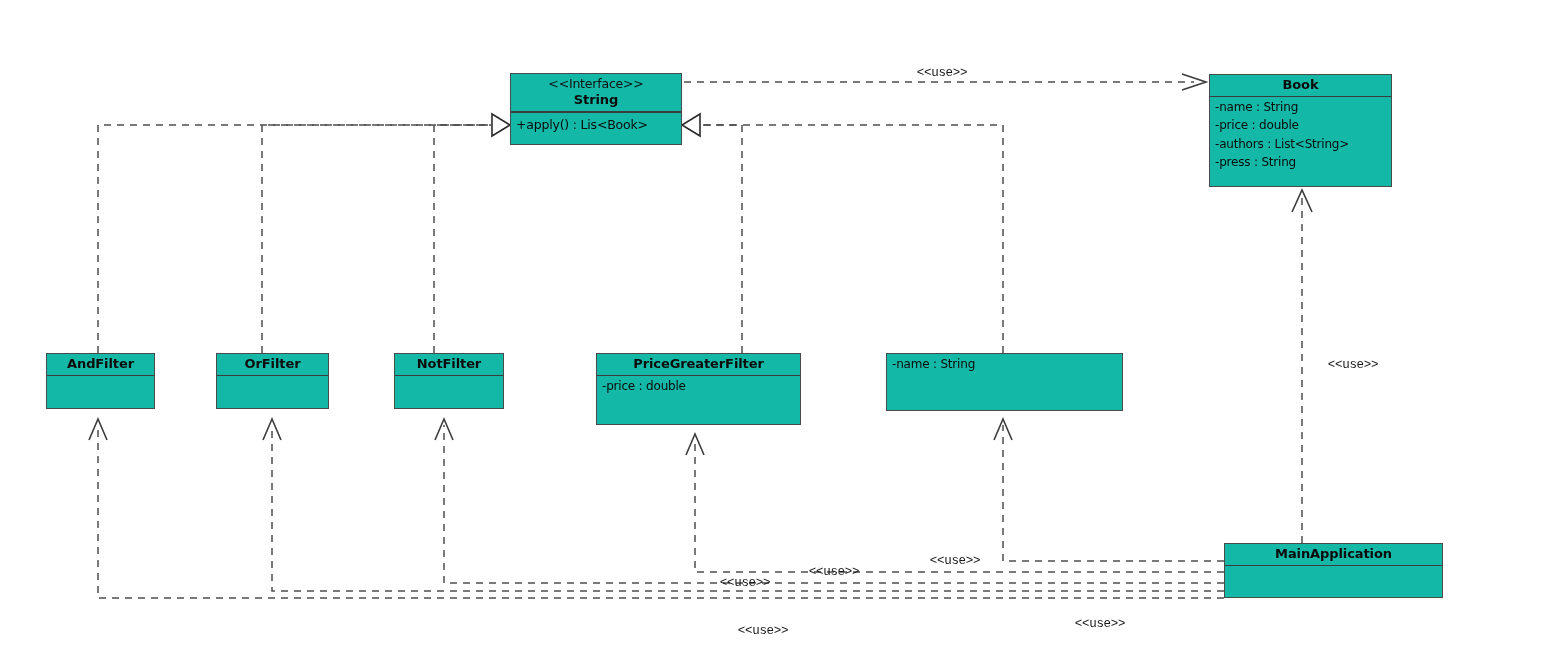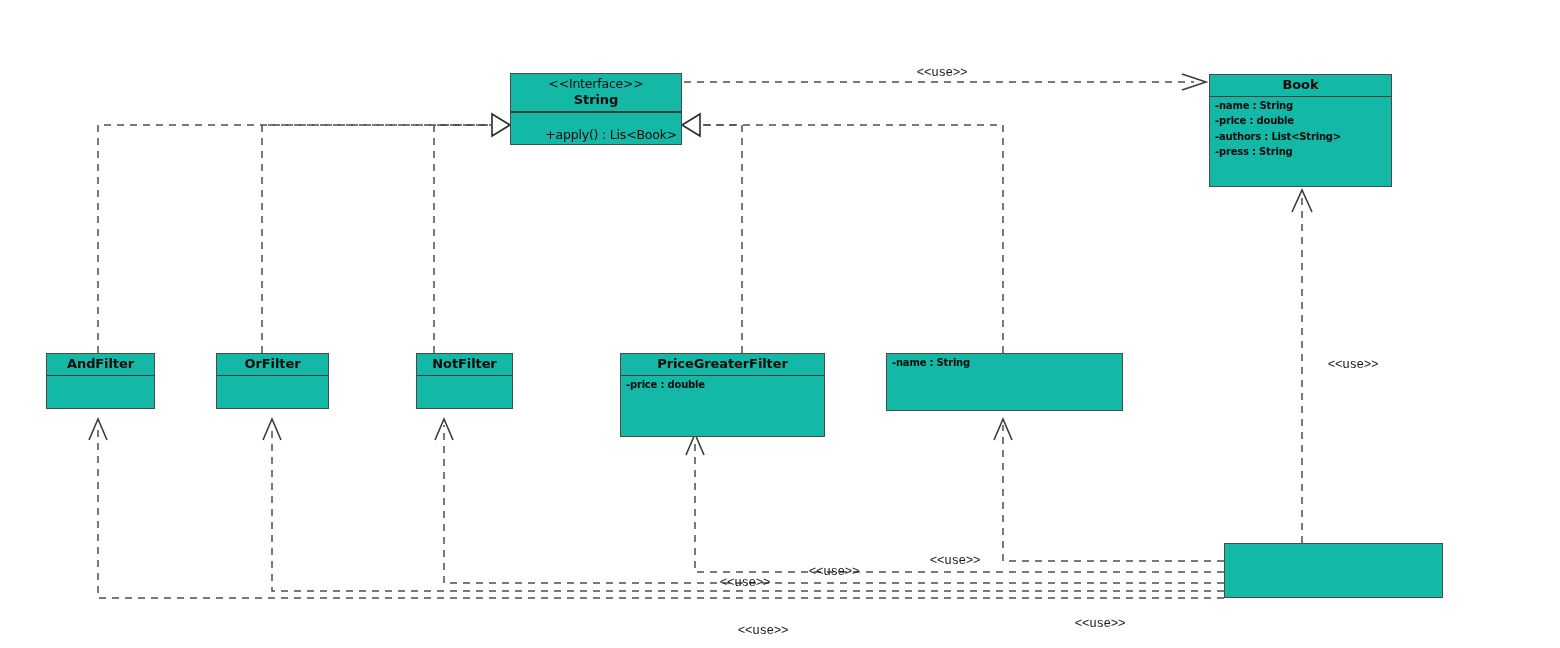--- a/index.html
+++ b/index.html
@@ -56,32 +56,31 @@
     letter-spacing: -0.1px;
   }
   .uml-attrs {
     box-sizing: border-box;
     flex: 1 1 auto;
     padding: 1px 4px 2px 5px;
     text-align: left;
   }
   .uml-attr {
     display: block;
-    font-size: 10px;
+    font-size: 12px;
     color: #0b0b0b;
     line-height: 1.52;
     white-space: nowrap;
     letter-spacing: -0.2px;
-    font-weight: bold;
   }
   .uml-ops {
     box-sizing: border-box;
     border-top: 1.6px solid #3c3c3c;
-    padding: 13px 4px 2px 5px;
-    text-align: right;
+    padding: 3px 4px 2px 5px;
+    text-align: left;
   }
   .uml-op {
     display: block;
     font-size: 12.5px;
     color: #0b0b0b;
     line-height: 1.5;
     white-space: nowrap;
     letter-spacing: -0.2px;
   }
   .edge-label {
@@ -205,43 +204,46 @@
     <div class="uml-attrs"></div>
   </div>
 
   <div class="uml-class" style="left:216px; top:353px; width:113px; height:56px;">
     <div class="uml-header">
       <span class="uml-name">OrFilter</span>
     </div>
     <div class="uml-attrs"></div>
   </div>
 
-  <div class="uml-class" style="left:416px; top:353px; width:97px; height:56px;">
+  <div class="uml-class" style="left:394px; top:353px; width:110px; height:56px;">
     <div class="uml-header">
       <span class="uml-name">NotFilter</span>
     </div>
     <div class="uml-attrs"></div>
   </div>
 
-  <div class="uml-class" style="left:620px; top:353px; width:205px; height:84px;">
+  <div class="uml-class" style="left:596px; top:353px; width:205px; height:72px;">
     <div class="uml-header">
       <span class="uml-name">PriceGreaterFilter</span>
     </div>
     <div class="uml-attrs">
       <span class="uml-attr">-price : double</span>
     </div>
   </div>
 
   <div class="uml-class" style="left:886px; top:353px; width:237px; height:58px;">
     <div class="uml-attrs">
       <span class="uml-attr">-name : String</span>
     </div>
   </div>
 
   <div class="uml-class" style="left:1224px; top:543px; width:219px; height:55px;">
+    <div class="uml-header">
+      <span class="uml-name">MainApplication</span>
+    </div>
     <div class="uml-attrs"></div>
   </div>
 
   <span class="edge-label" style="left:942px; top:73px;">&lt;&lt;use&gt;&gt;</span>
   <span class="edge-label" style="left:1353px; top:365px;">&lt;&lt;use&gt;&gt;</span>
   <span class="edge-label" style="left:745px; top:583px;">&lt;&lt;use&gt;&gt;</span>
   <span class="edge-label" style="left:834px; top:572px;">&lt;&lt;use&gt;&gt;</span>
   <span class="edge-label" style="left:955px; top:561px;">&lt;&lt;use&gt;&gt;</span>
   <span class="edge-label" style="left:763px; top:631px;">&lt;&lt;use&gt;&gt;</span>
   <span class="edge-label" style="left:1100px; top:624px;">&lt;&lt;use&gt;&gt;</span>

